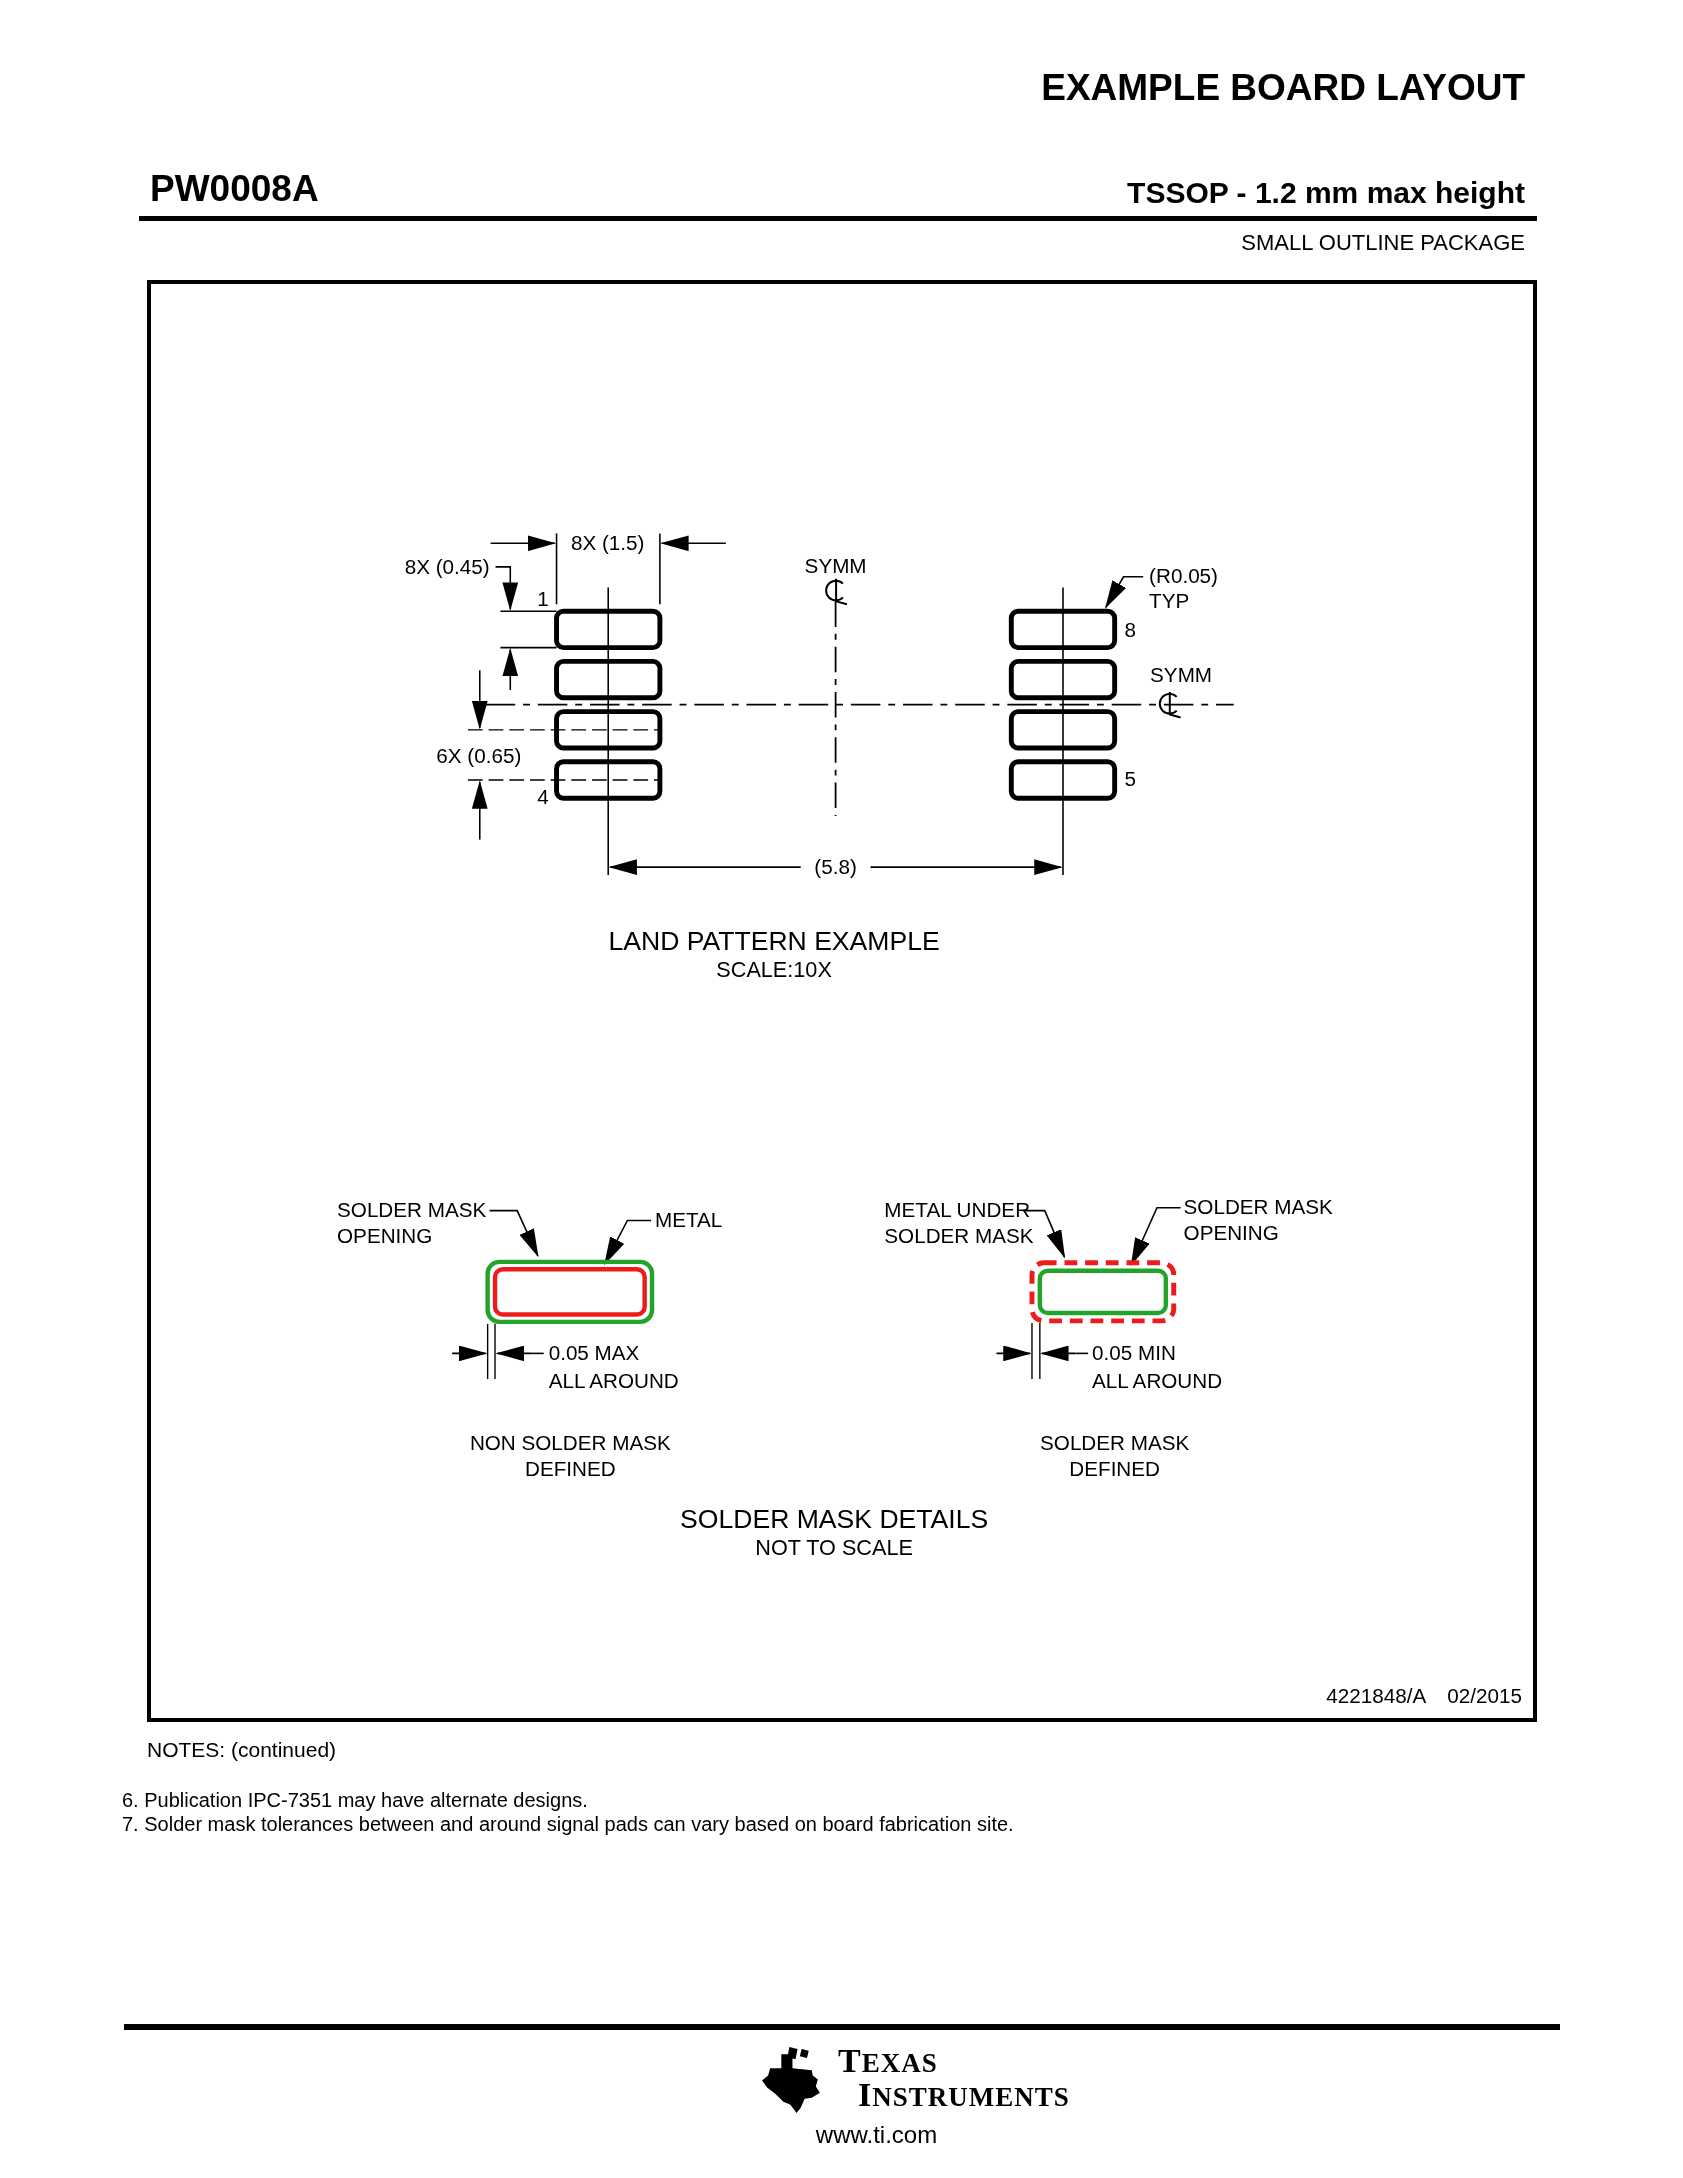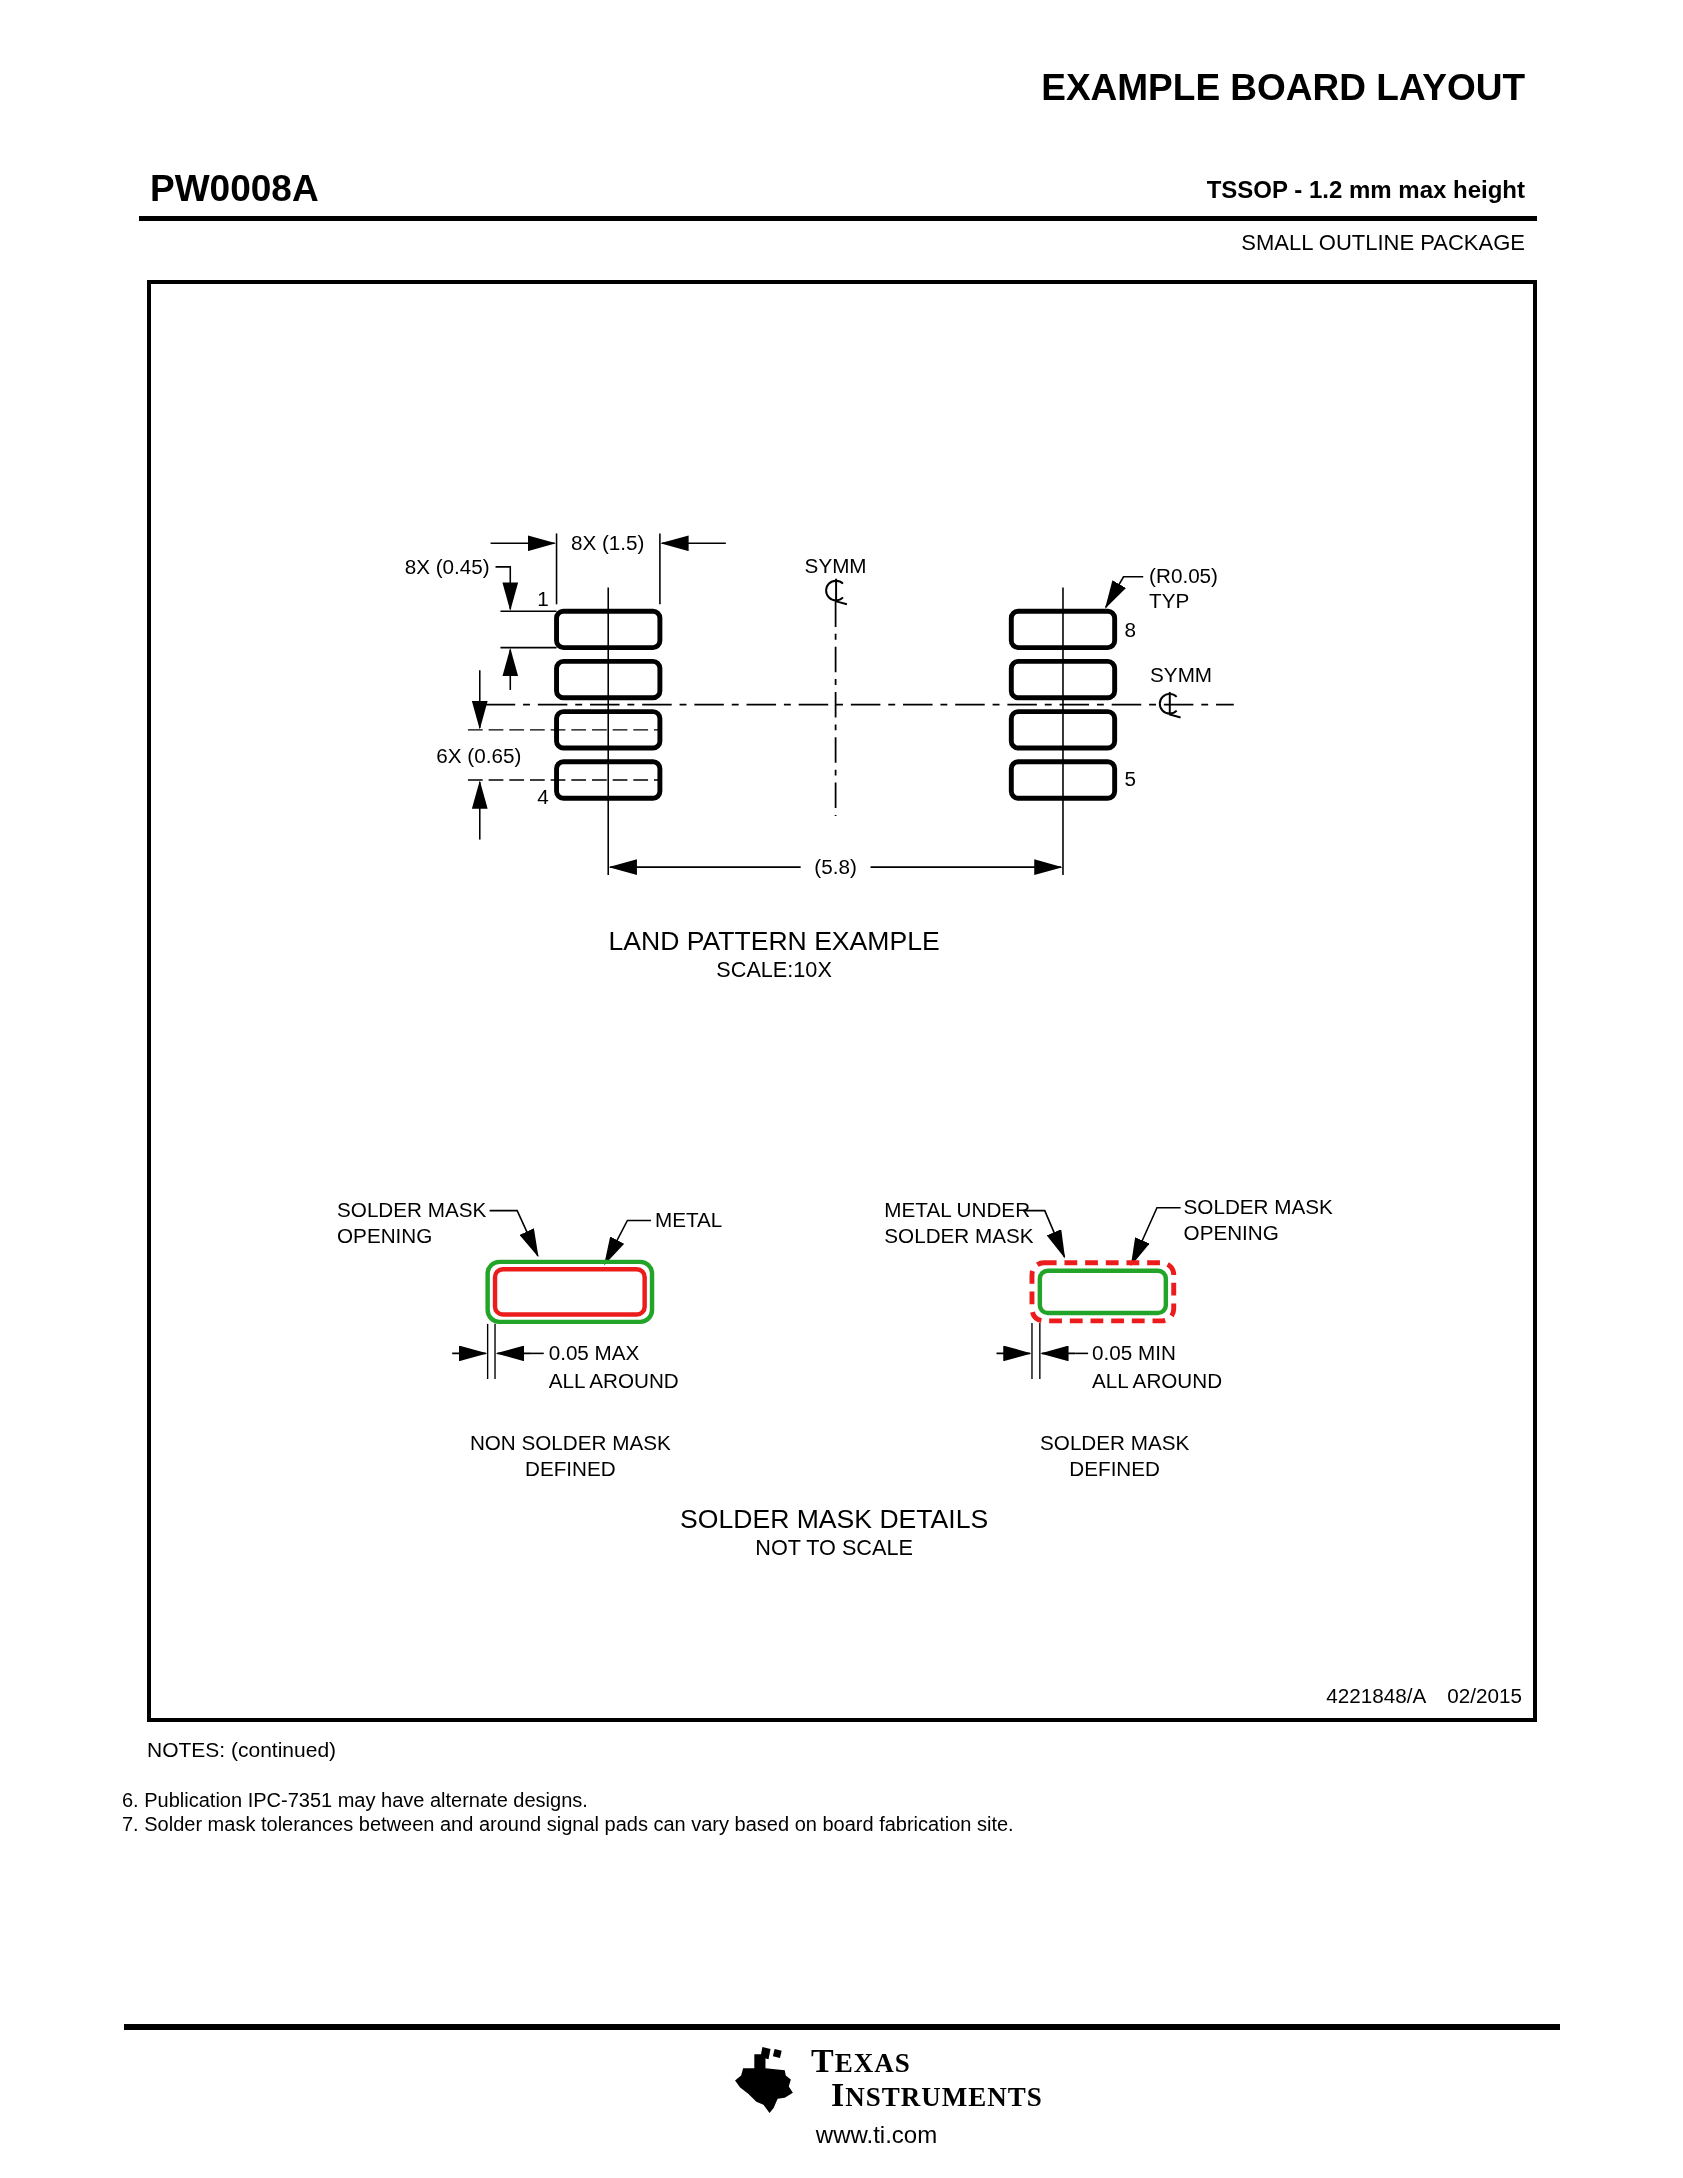--- a/index.html
+++ b/index.html
@@ -1,19 +1,19 @@
 <!DOCTYPE html>
 <html><head>
 <meta charset="utf-8">
 <style>
   html,body{margin:0;padding:0;background:#ffffff;}
   body{width:1683px;height:2178px;position:relative;font-family:"Liberation Sans",sans-serif;color:#000;}
   .abs{position:absolute;}
   .hdr-title{font-size:37px;font-weight:bold;letter-spacing:0px;}
-  .hdr-sub{font-size:24px;font-weight:bold;}
+  .hdr-sub{font-size:30px;font-weight:bold;}
   .hdr-code{font-size:37px;font-weight:bold;text-align:right;}
   .hdr-pkg{font-size:22px;}
   .rule{background:#000;}
   .frame{border:4px solid #000;}
   .notes-head{font-size:21px;}
   .note-line{font-size:20px;line-height:24px;}
   .brand-line{font-family:"Liberation Serif",serif;font-weight:bold;font-size:27px;line-height:31px;letter-spacing:1px;}
   .brand-line::first-letter{font-size:34px;}
   .site{font-size:24px;}
   svg text{font-family:"Liberation Sans",sans-serif;fill:#000;}
@@ -158,21 +158,21 @@
   <text x="1317" y="1441" class="t21">02/2015</text>
 </svg>
 </div>
 
 <div class="abs notes-head" style="left:122px;top:1738px;margin-left:25px;">NOTES: (continued)</div>
 <div class="abs note-line" style="left:122px;top:1788px;">6. Publication IPC-7351 may have alternate designs.</div>
 <div class="abs note-line" style="left:122px;top:1812px;text-align:right;">7. Solder mask tolerances between and around signal pads can vary based on board fabrication site.</div>
 
 <div class="abs rule" style="left:124px;top:2024px;width:1436px;height:6px;"></div>
 
-<div class="abs" style="left:732px;top:2045px;display:flex;align-items:flex-start;">
+<div class="abs" style="left:759px;top:2045px;display:flex;align-items:flex-start;">
   <svg width="71" height="69" viewBox="0 0 70 66" style="margin-right:8px;">
     <path d="M22,8 L33,8 L33,22 L52,24 L53,29 L58,33 L56,40 L60,46 L52,51 L45,52 L41,61 L37,66 L31,58 L24,55 L16,47 L8,41 L3,34 L9,29 L11,22 L22,22 Z" fill="#000"></path>
     <path d="M30,1 l8,2 -2,10 -8,-2 z" fill="#000"></path>
     <path d="M42,3 l7,1.7 -1.7,7 -7,-1.7 z" fill="#000"></path>
     <text x="24" y="47" font-size="30" font-style="italic" font-weight="bold" fill="#ffffff" style="font-family:'DejaVu Sans',sans-serif;">ti</text>
   </svg>
   <div>
     <div class="brand-line">TEXAS</div>
     <div class="brand-line" style="margin-left:20px;">INSTRUMENTS</div>
   </div>

